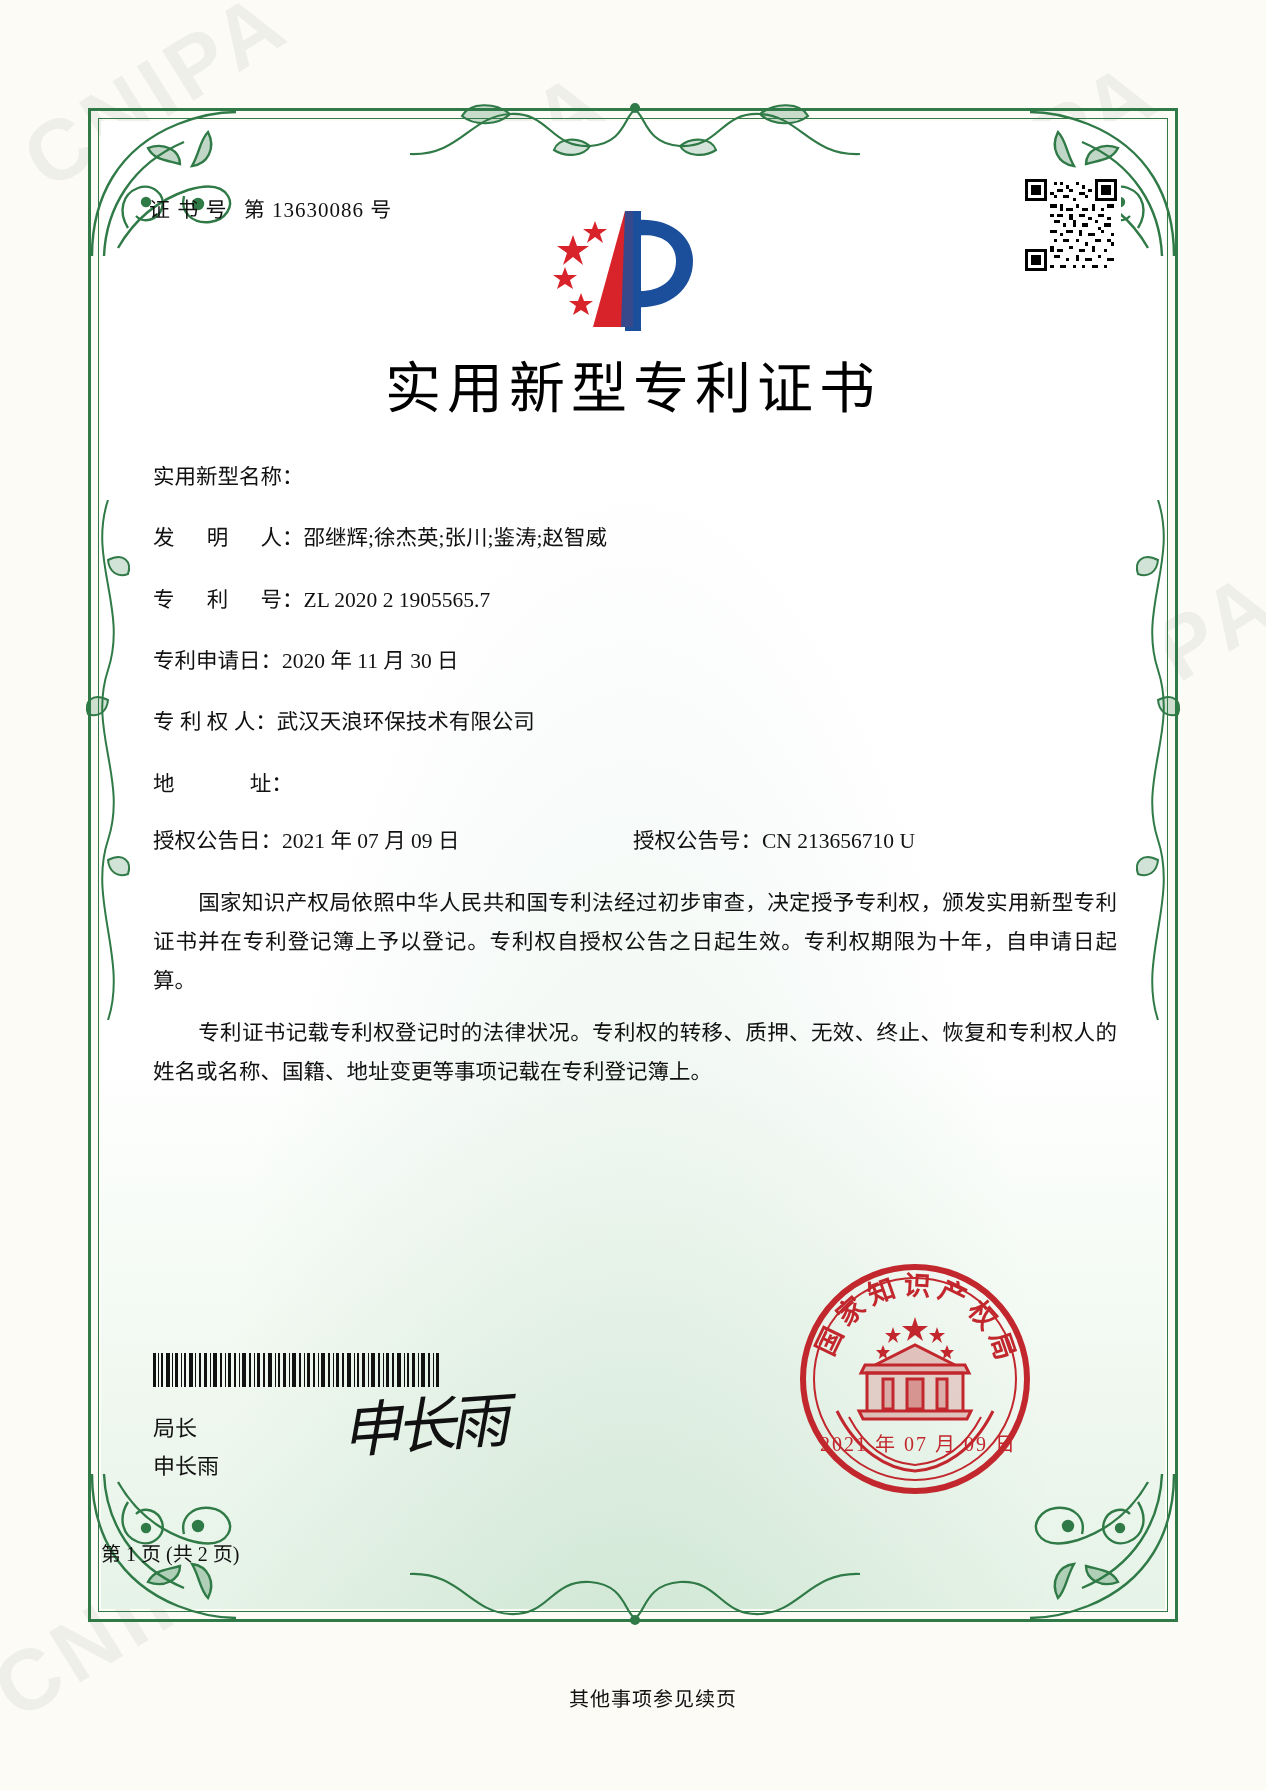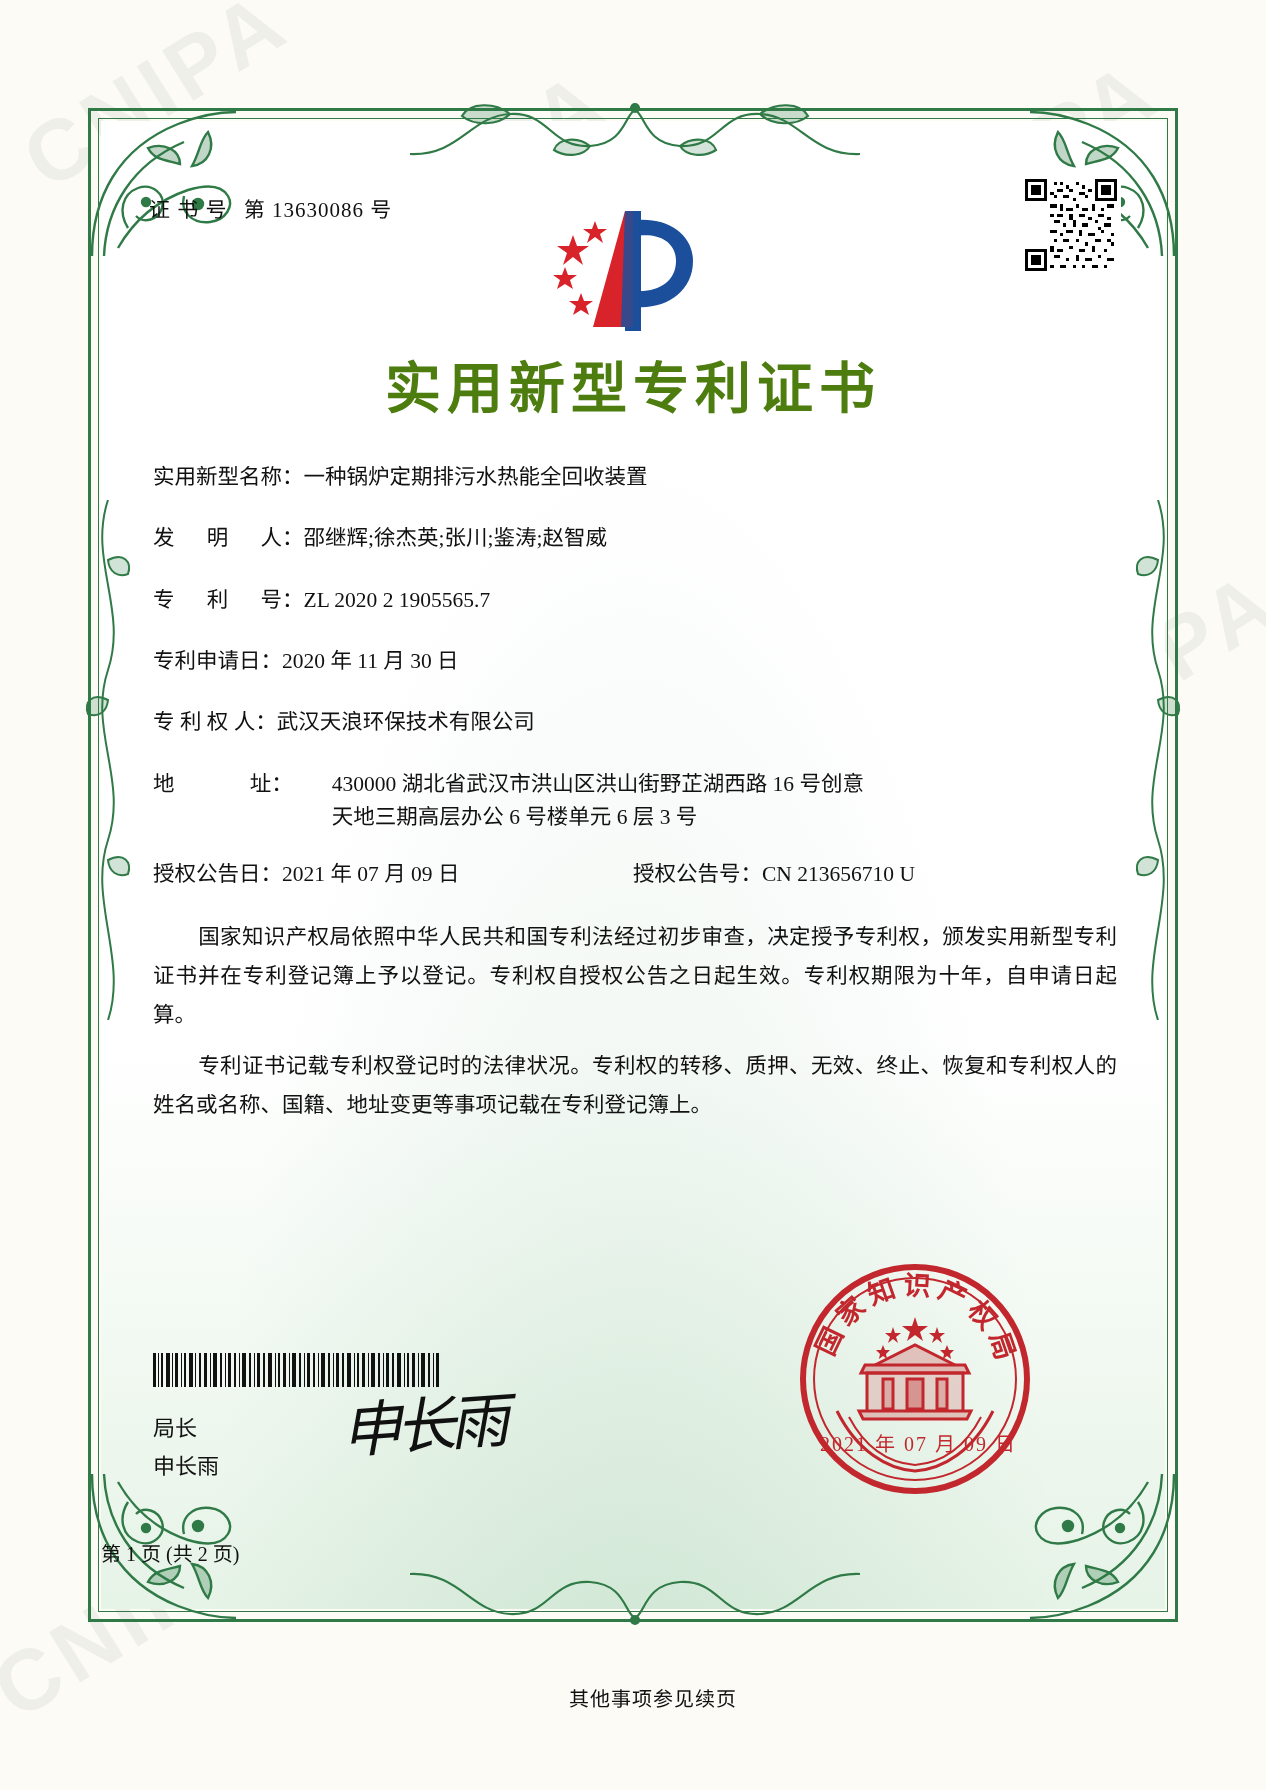--- a/index.html
+++ b/index.html
@@ -88,24 +88,24 @@
   .logo{
     position:absolute;left:0;right:0;top:78px;
     display:flex;justify-content:center;
   }
   .logo svg{display:block;}
 
   .title{
     position:absolute;left:0;right:0;top:222px;
     text-align:center;
     font-family:"DejaVu Serif", serif;
-    font-weight:700;
+    font-weight:400;
     font-size:56px;
     letter-spacing:6px;
-    color:#4d7c0f;
+    color:#000000;
   }
 
   .fields{
     position:absolute;left:52px;right:48px;top:340px;
     font-size:21.5px;color:#111;line-height:1.55;
   }
   .row{display:flex;margin-bottom:28px;}
   .lbl{
     white-space:pre;
     flex:0 0 auto;
@@ -397,21 +397,20 @@
       </g>
     </svg>
   </div>
 
   <div class="title">实用新型专利证书</div>
 
   <div class="fields">
 
     <div class="row">
       <div class="lbl">实用新型名称：</div>
-      <div class="val">一种锅炉定期排污水热能全回收装置</div>
     </div>
 
     <div class="row">
       <div class="lbl">发　  明　  人：</div>
       <div class="val">邵继辉;徐杰英;张川;鉴涛;赵智威</div>
     </div>
 
     <div class="row">
       <div class="lbl">专　  利　  号：</div>
       <div class="val">ZL 2020 2 1905565.7</div>
@@ -422,24 +421,20 @@
       <div class="val">2020 年 11 月 30 日</div>
     </div>
 
     <div class="row">
       <div class="lbl">专 利 权 人：</div>
       <div class="val">武汉天浪环保技术有限公司</div>
     </div>
 
     <div class="row" style="margin-bottom:24px;gap:39px;">
       <div class="lbl">地　　　  址：</div>
-      <div class="val">
-        <div>430000 湖北省武汉市洪山区洪山街野芷湖西路 16 号创意</div>
-        <div>天地三期高层办公 6 号楼单元 6 层 3 号</div>
-      </div>
     </div>
 
     <div class="row-pub">
       <div class="pub-left">
         <div class="lbl">授权公告日：</div>
         <div>2021 年 07 月 09 日</div>
       </div>
       <div class="pub-right">
         <div class="lbl">授权公告号：</div>
         <div>CN 213656710 U</div>

